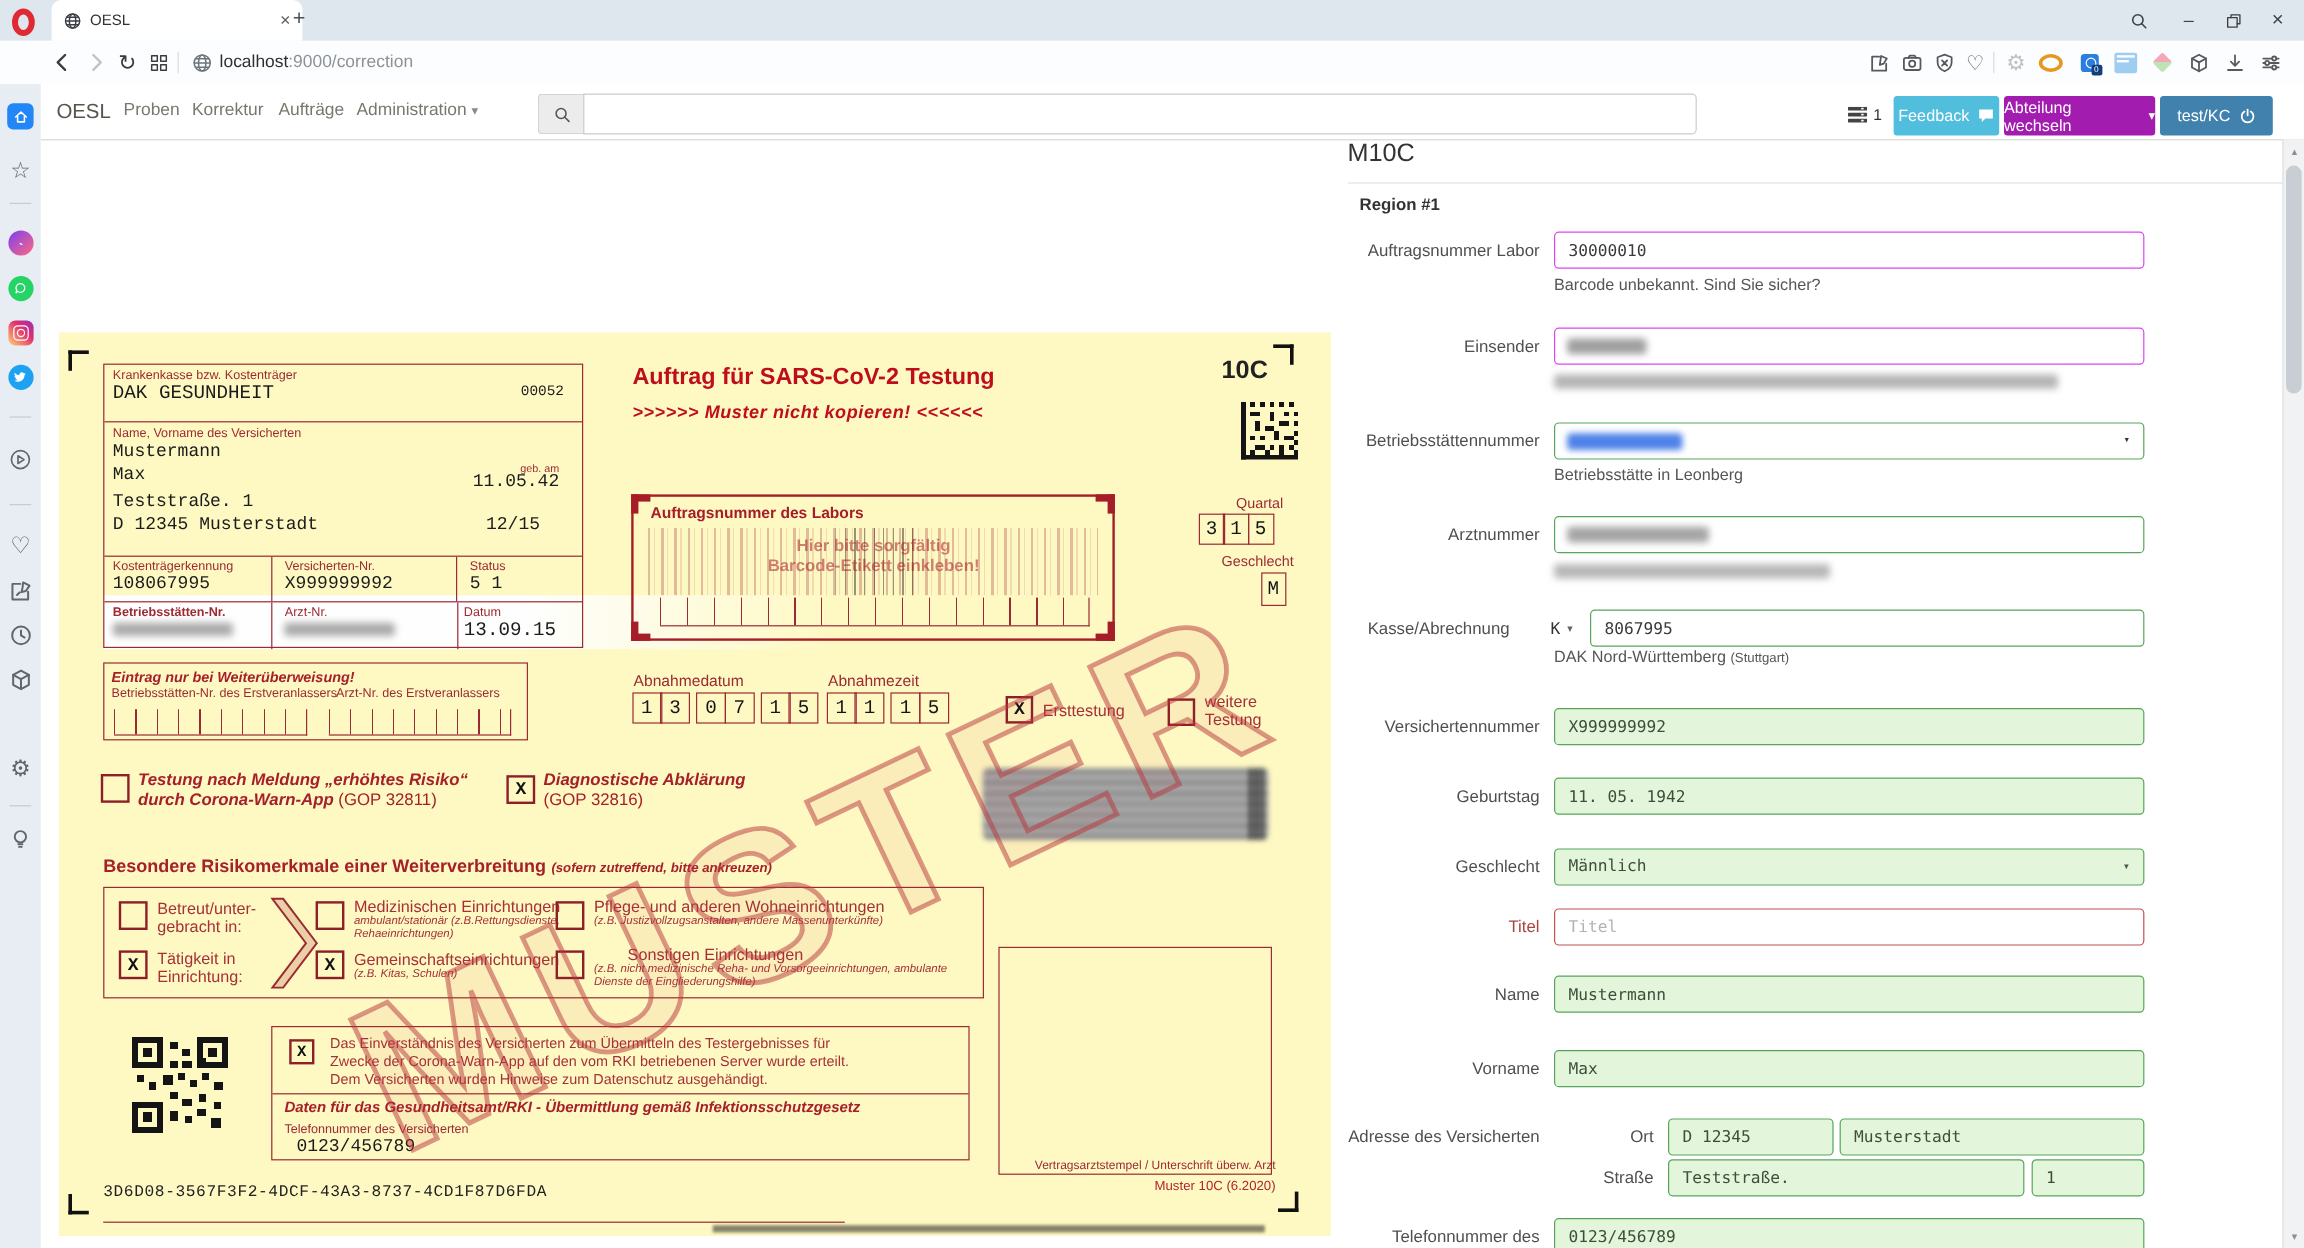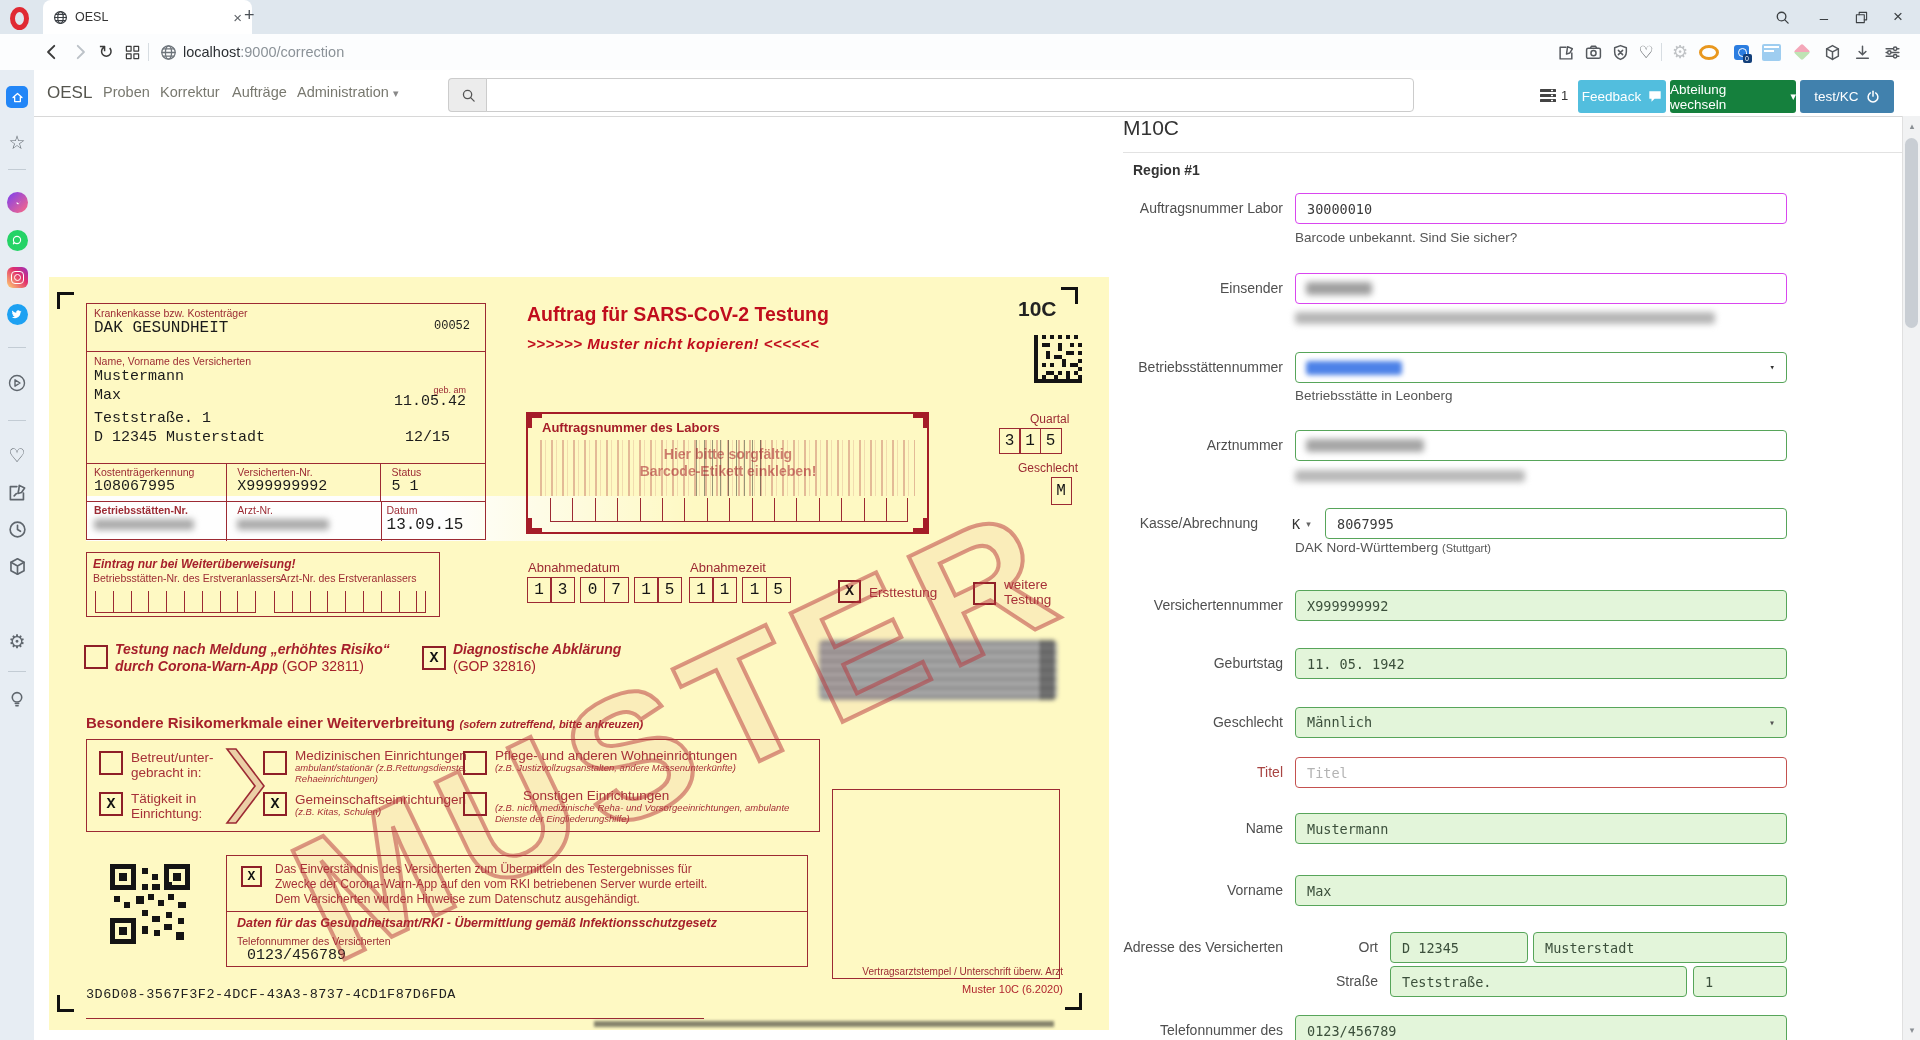--- a/index.html
+++ b/index.html
@@ -344,21 +344,21 @@
           </g>
         </svg>
       <span style="font-size:13px;color:#333;">1</span>
     </div>
     <div class="tbtn" style="left:1544px;width:88px;background:#52bede;">
       <span>Feedback</span>
       <svg width="14" height="13" viewBox="0 0 16 14">
           <path d="M1.5 1h13v8.5H7.5L4 13v-3.5H1.5z" fill="#fff"></path>
         </svg>
     </div>
-    <div class="tbtn" style="left:1636px;width:126px;background:#15803d;">
+    <div class="tbtn" style="left:1636px;width:126px;background:#a21caf;">
       <span>Abteilung wechseln</span>
       <span style="font-size:11px;">▾</span>
     </div>
     <div class="tbtn" style="left:1766px;width:94px;background:#4181ad;">
       <span>test/KC</span>
       <svg width="14" height="14" viewBox="0 0 16 16">
           <g style="fill:none;stroke:#fff;stroke-width:1.7;stroke-linecap:round;">
         <path d="M5 3.4a5.6 5.6 0 1 0 6 0"></path>
             <path d="M8 1.5v5.5"></path>
           </g>

